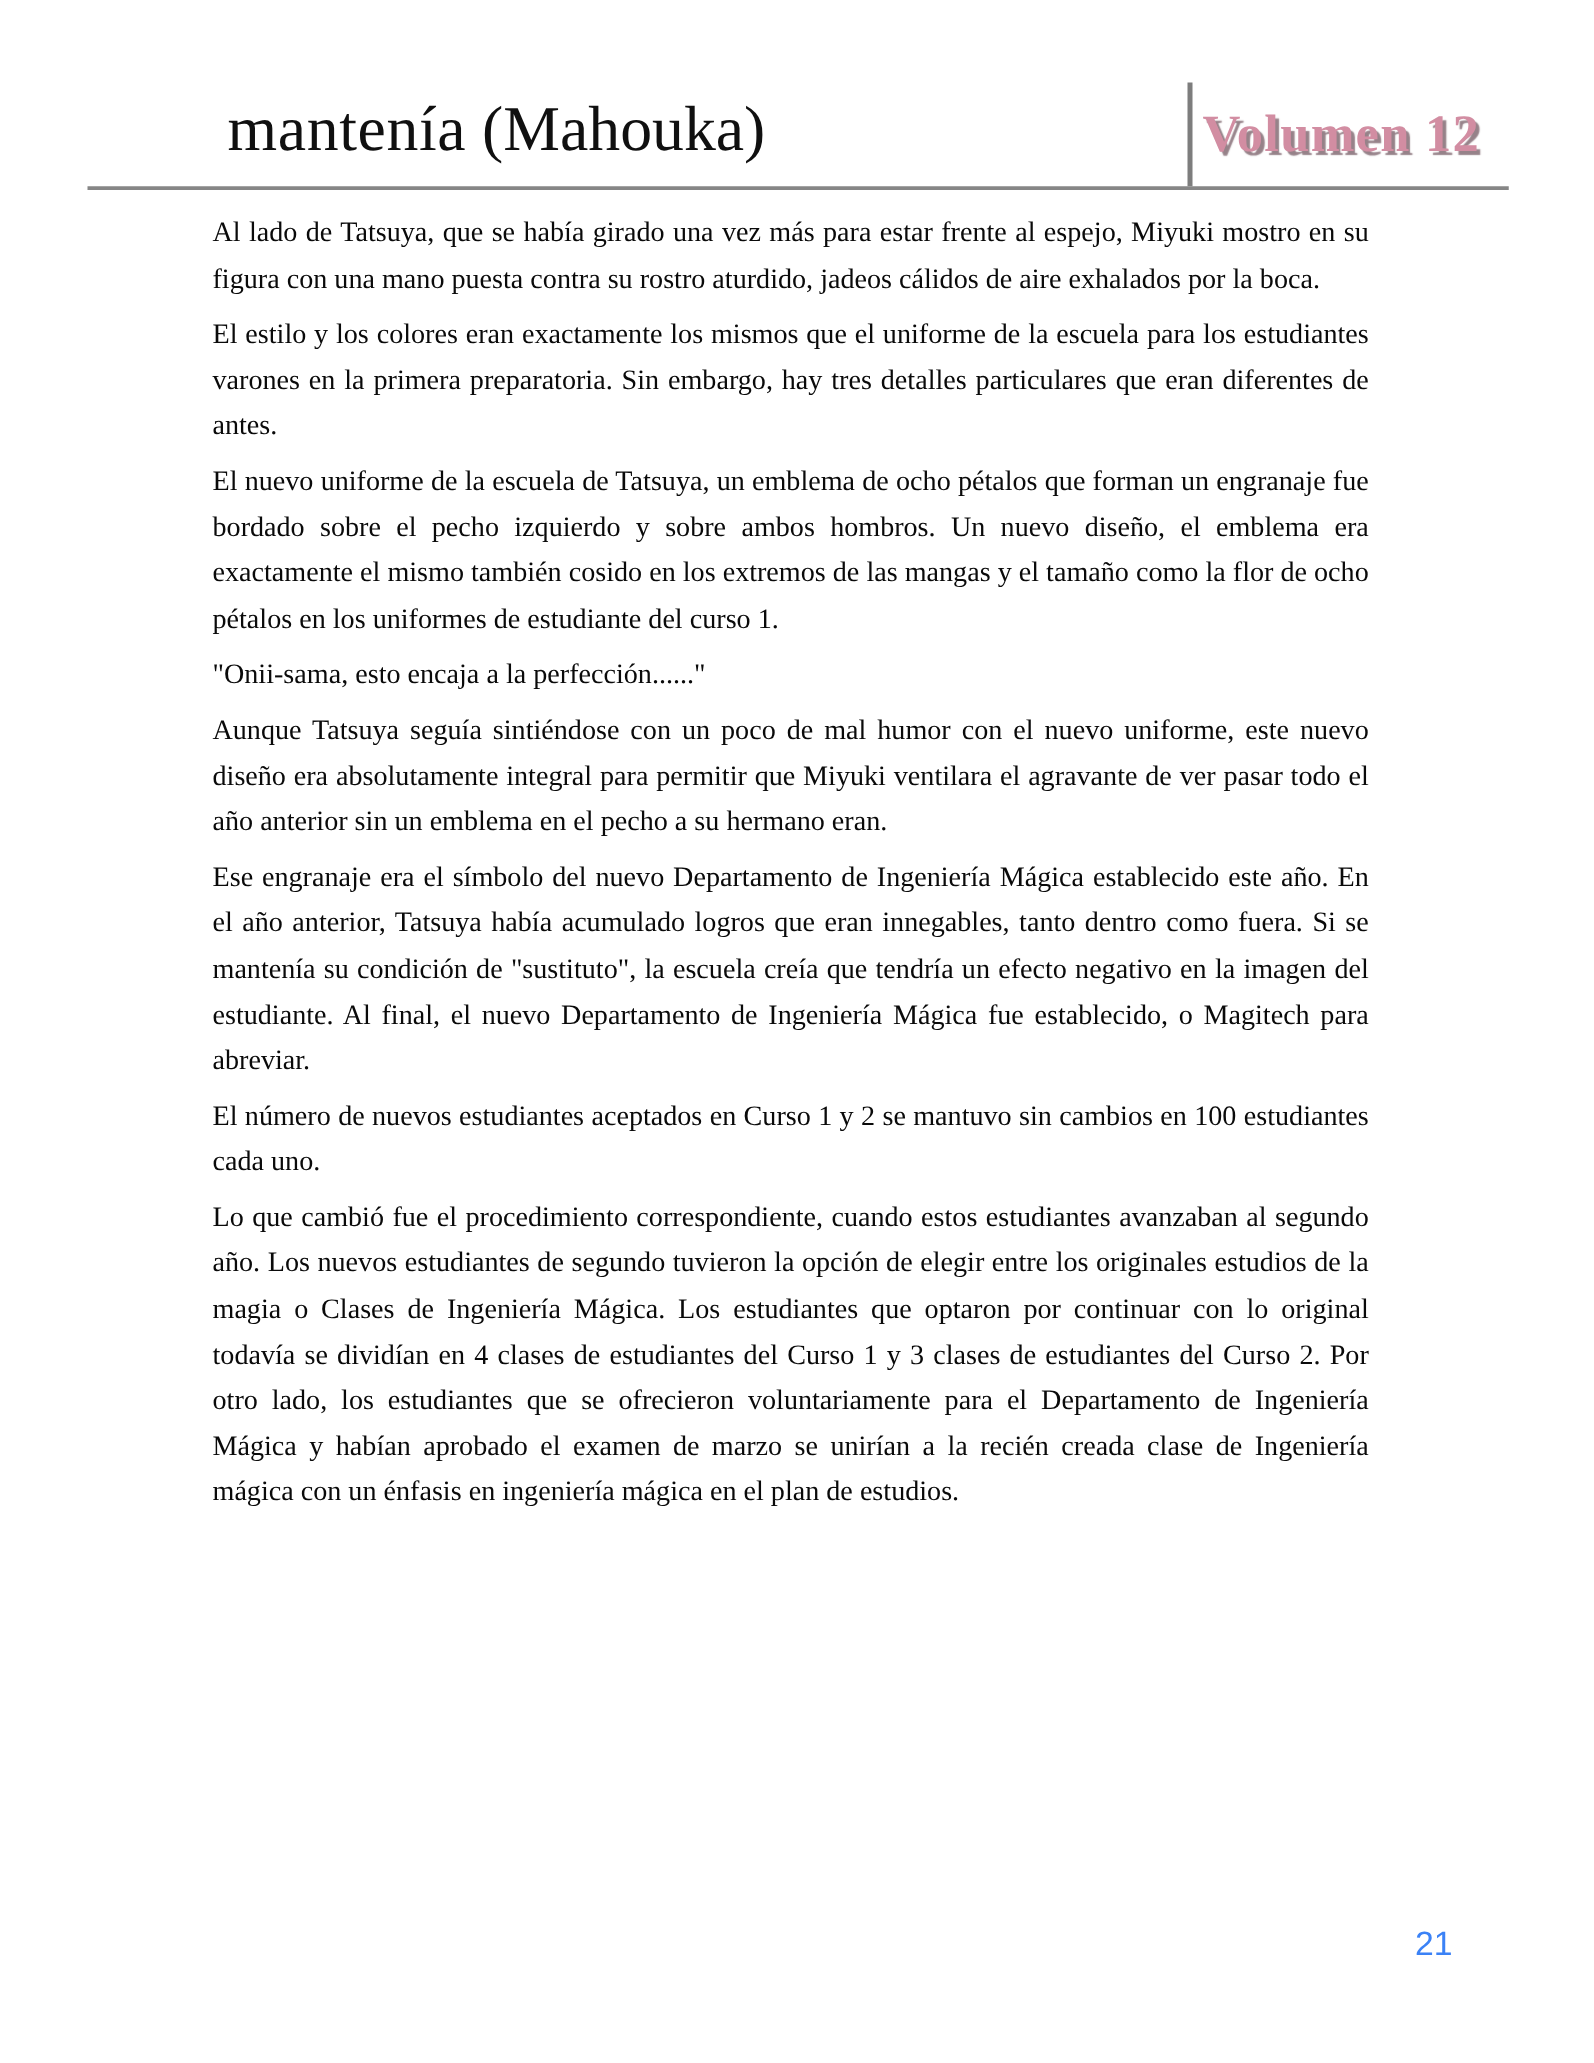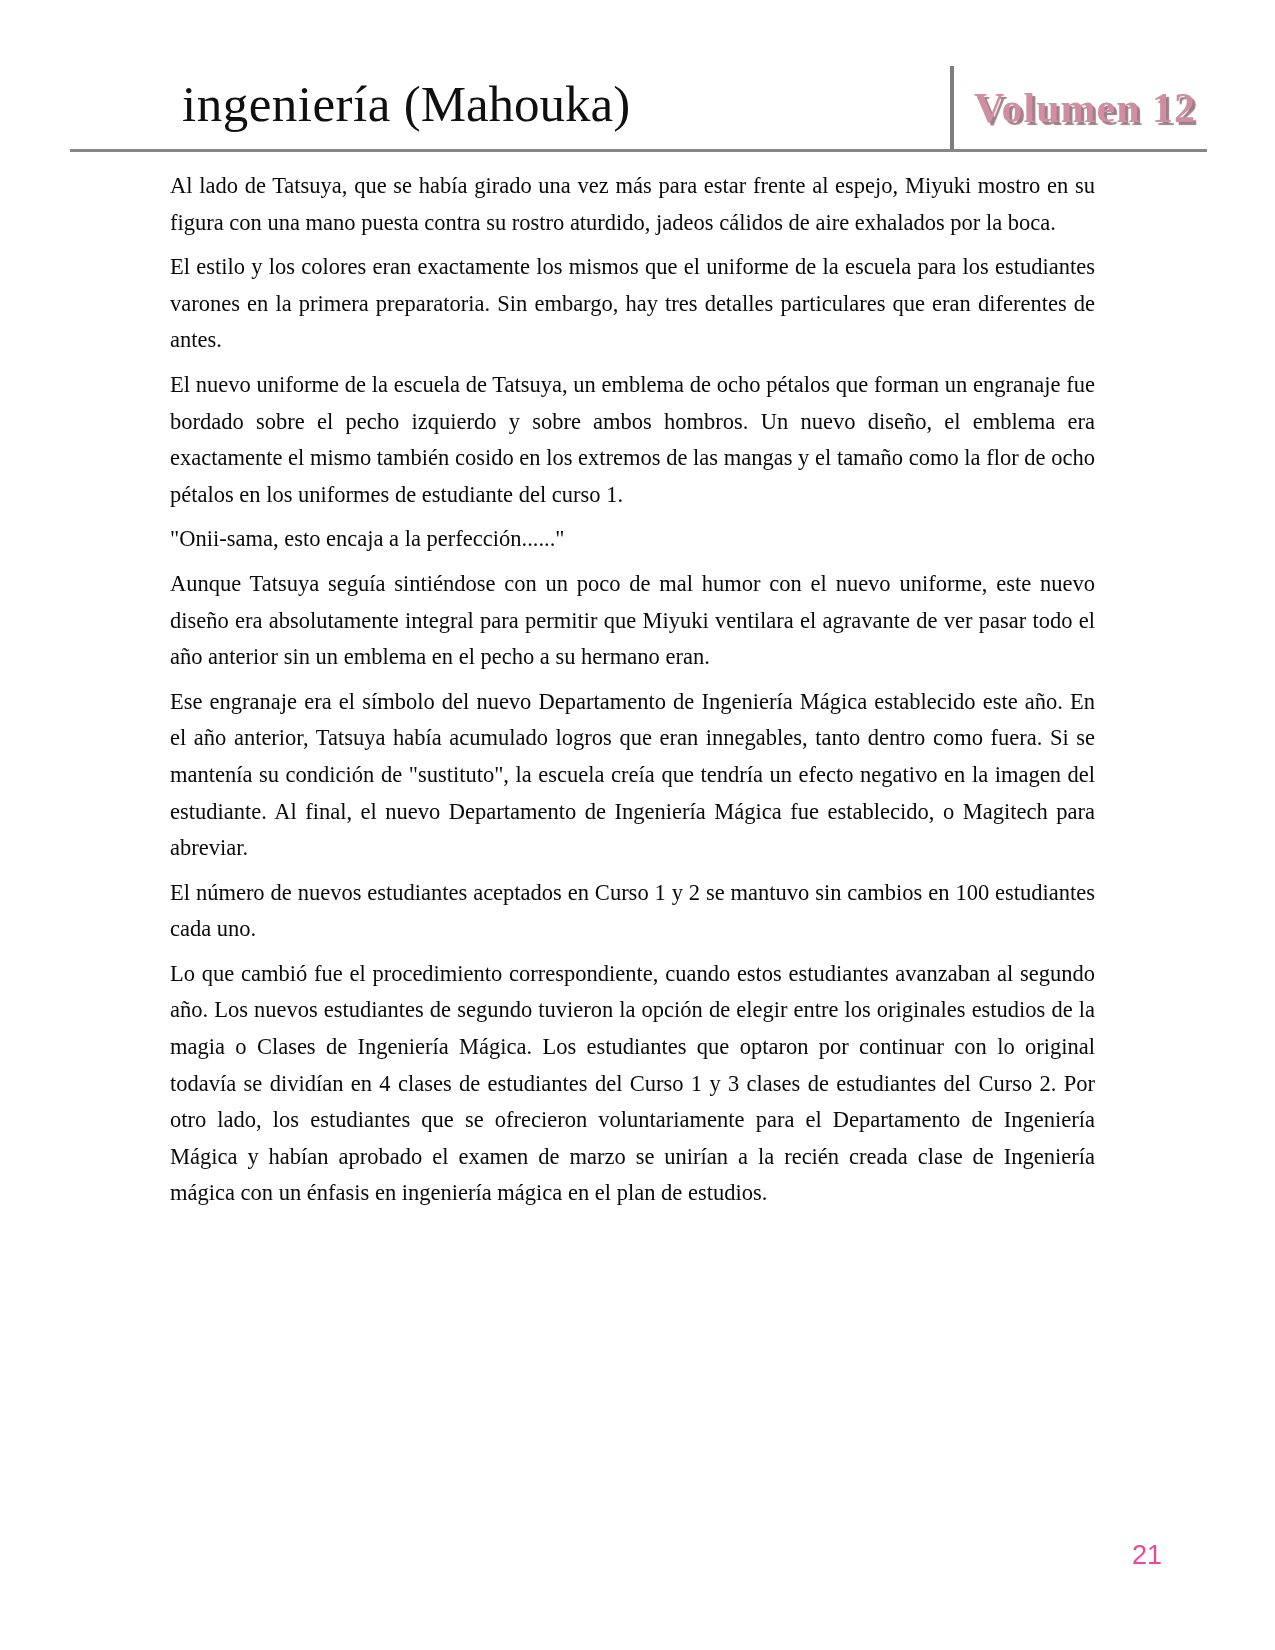--- a/index.html
+++ b/index.html
@@ -37,21 +37,21 @@
   .doc-title .latin {
     letter-spacing: 0px;
     text-align: center;
   }
   .volume-wrap {
     position: absolute;
     left: 880px;
     top: 66px;
     bottom: 0;
     border-left: 4px solid #7d7d7d;
-    padding-left: 20px;
+    padding-left: 8px;
     display: flex;
     align-items: center;
   }
   .volume-text {
     font-family: "Liberation Serif", serif;
     font-weight: bold;
     font-size: 42px;
     letter-spacing: 1px;
     color: #d28da2;
     text-shadow: 3px 3px 1px #968289;
@@ -74,31 +74,31 @@
     color: #0a0a0a;
   }
 
   
   .page-number {
     position: absolute;
     top: 1540px;
     right: 113px;
     font-family: "Liberation Sans", sans-serif;
     font-size: 27px;
-    color: #ec4899;
+    color: #3b82f6;
   }
 </style>
 </head>
 <body>
 
 <div class="page">
 
   <div class="header">
     <div class="doc-title">
-      <span class="jp">ingeniería</span><span class="latin"> (Mahouka)</span>
+      <span class="jp">mantenía</span><span class="latin"> (Mahouka)</span>
     </div>
     <div class="volume-wrap">
       <span class="volume-text">Volumen 12</span>
     </div>
   </div>
 
   <div class="content">
     <p>Al lado de Tatsuya, que se había girado una vez más para estar frente al espejo, Miyuki mostro en su figura con una mano puesta contra su rostro aturdido, jadeos cálidos de aire exhalados por la boca.</p>
     <p>El estilo y los colores eran exactamente los mismos que el uniforme de la escuela para los estudiantes varones en la primera preparatoria. Sin embargo, hay tres detalles particulares que eran diferentes de antes.</p>
     <p>El nuevo uniforme de la escuela de Tatsuya, un emblema de ocho pétalos que forman un engranaje fue bordado sobre el pecho izquierdo y sobre ambos hombros. Un nuevo diseño, el emblema era exactamente el mismo también cosido en los extremos de las mangas y el tamaño como la flor de ocho pétalos en los uniformes de estudiante del curso 1.</p>

